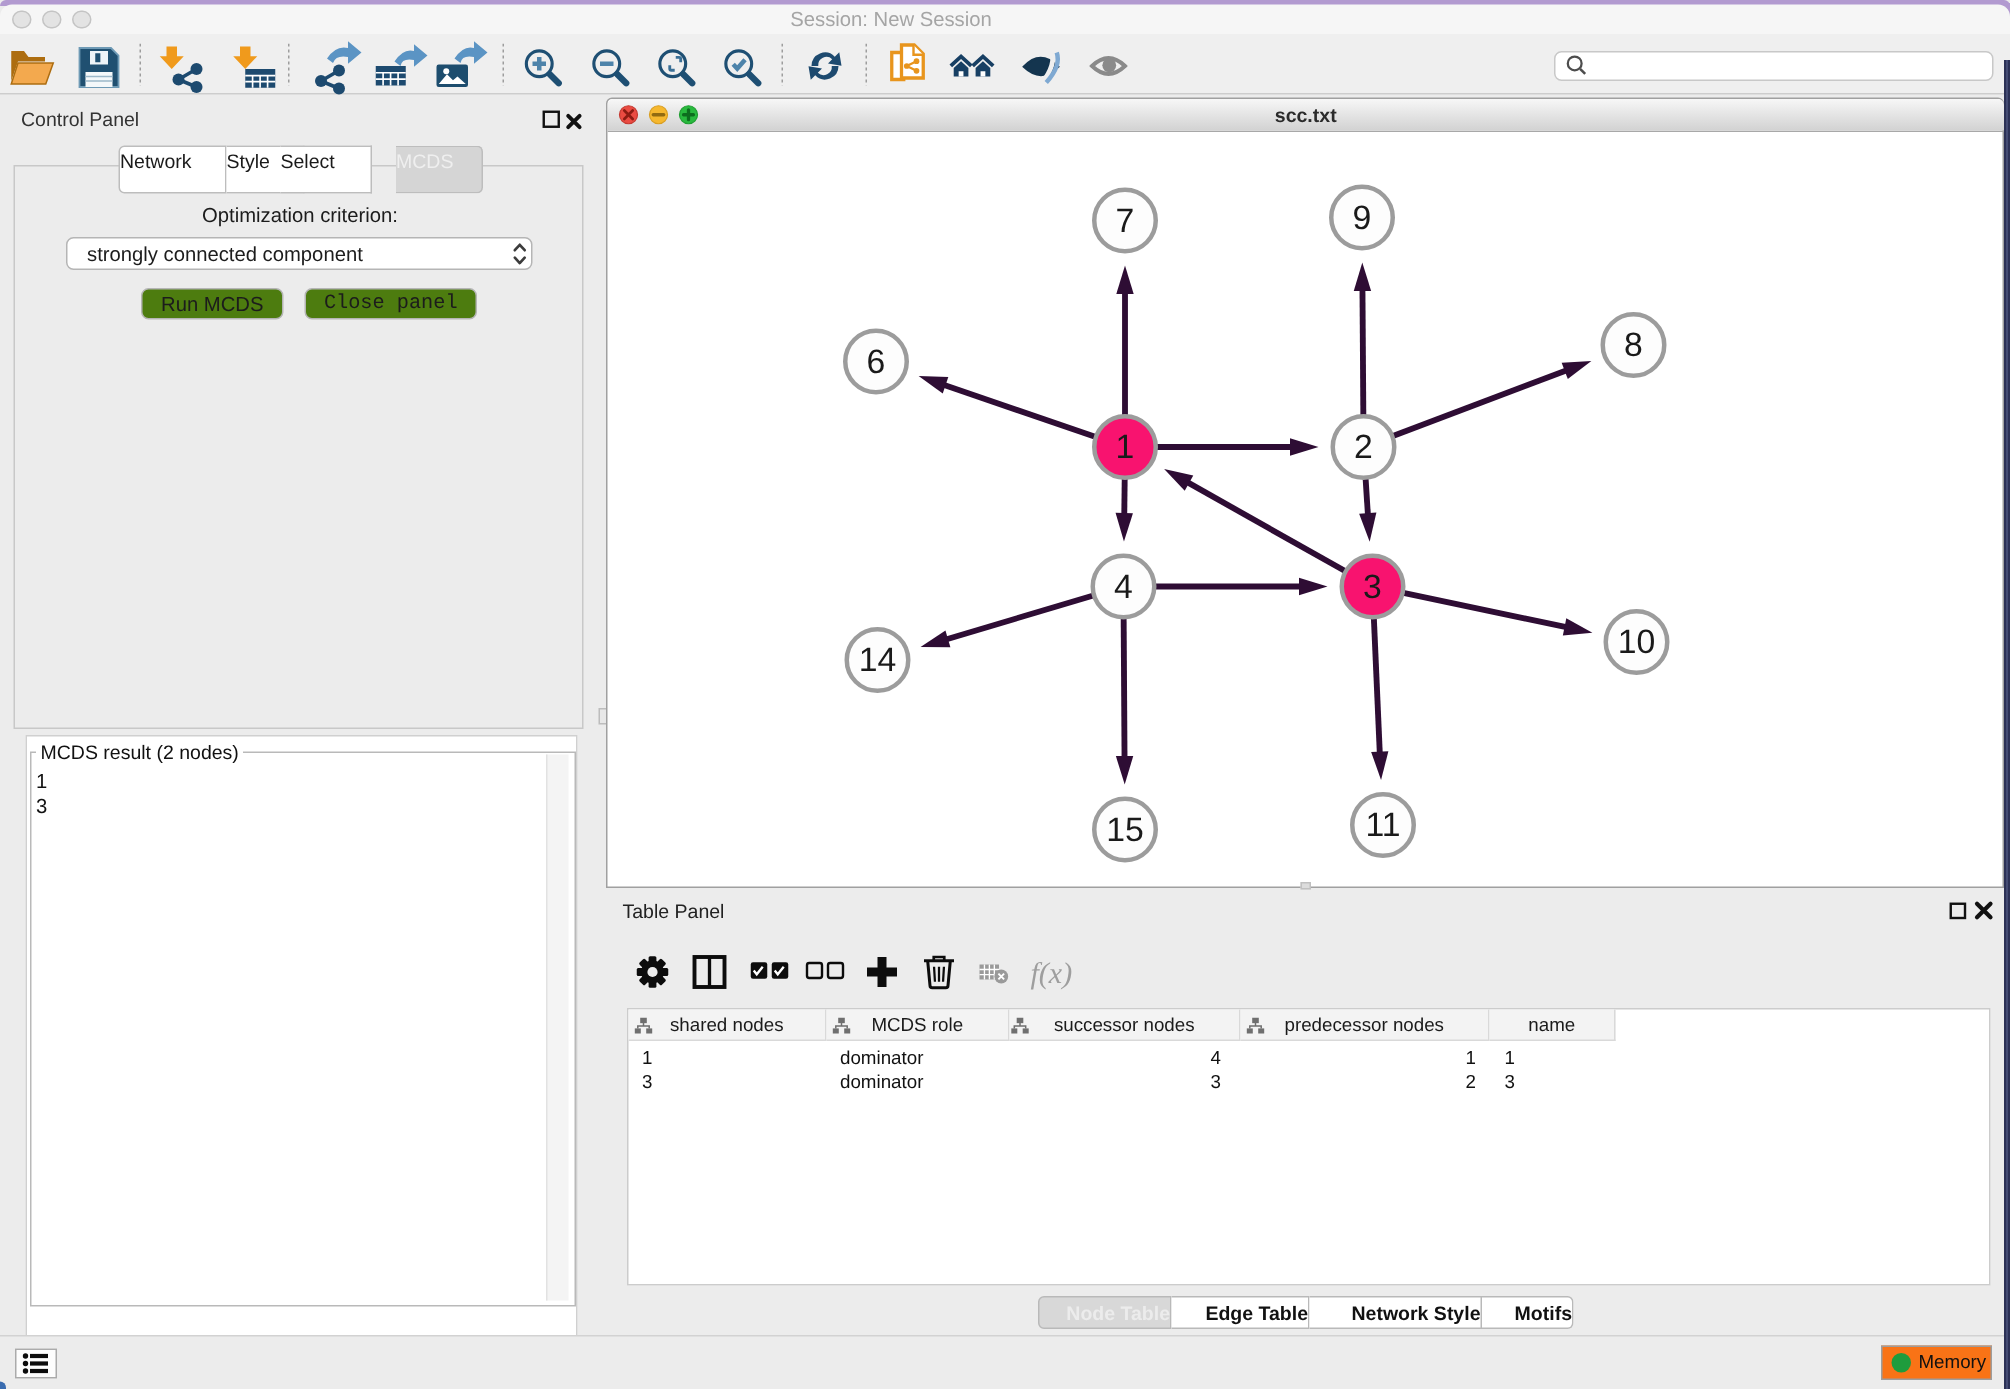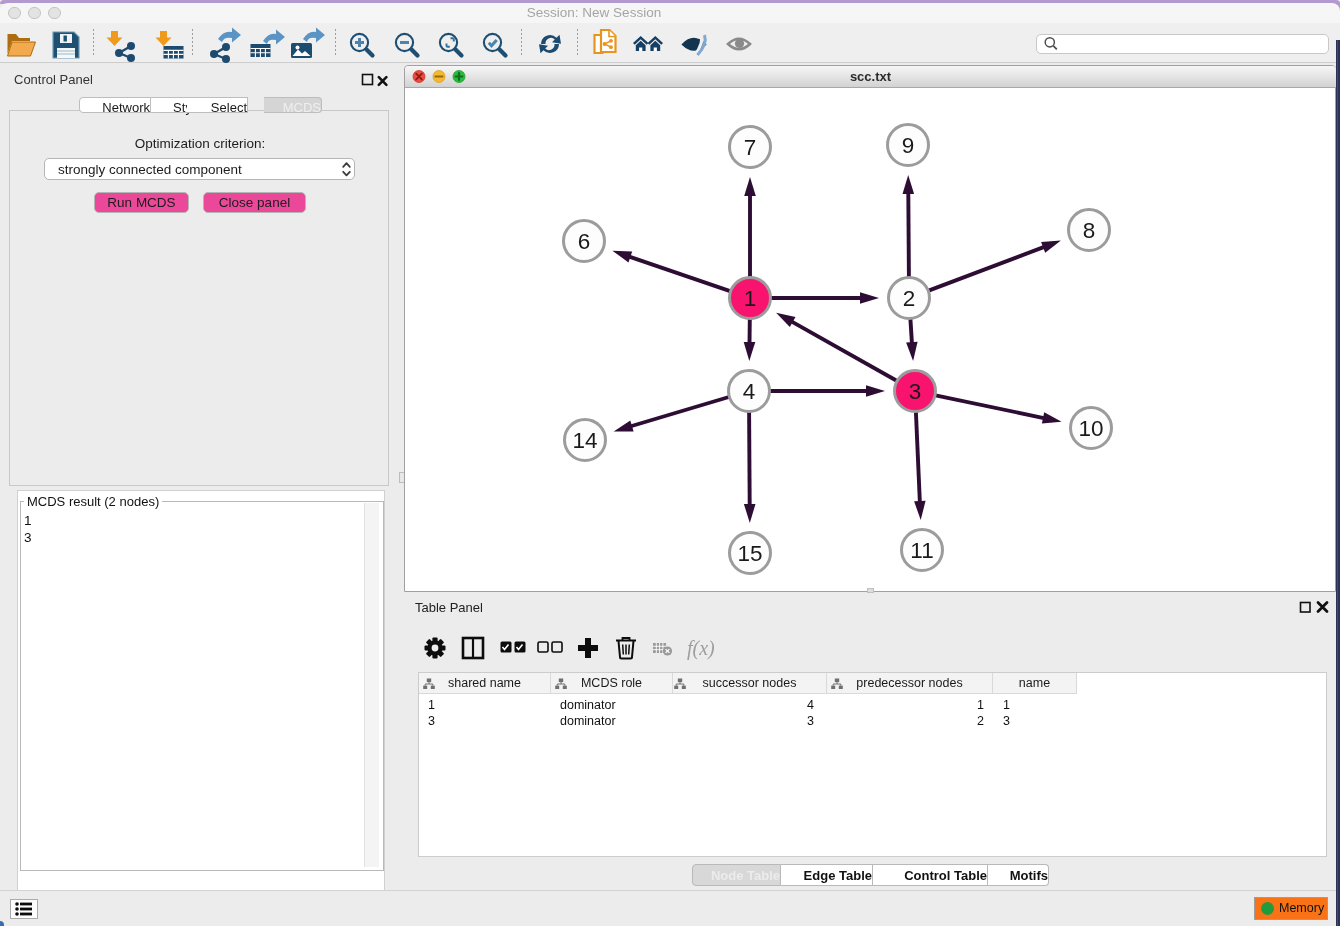--- a/index.html
+++ b/index.html
@@ -12,26 +12,26 @@
 #purpleright{left:1336px;top:2px;width:4px;height:40px;background:#b29ad0;}
 #titlebar{left:0;top:2.5px;width:1340px;height:20px;background:#f6f6f6;border-bottom:1px solid #d6d6d6;border-radius:8px 8px 0 0;}
 #titletext{left:0;top:4.5px;width:1188px;text-align:center;font-size:13.5px;color:#a5a5a5;}
 .tl{top:6.5px;width:12.5px;height:12.5px;border-radius:50%;background:#e3e3e3;border:1px solid #c4c4c4;box-sizing:border-box;}
 #toolbar{left:0;top:23px;width:1340px;height:39px;background:#efefef;border-bottom:1px solid #cdcdcd;box-sizing:content-box;}
 .tsep{top:29px;width:1px;height:28px;background-image:linear-gradient(#9d9d9d 50%,transparent 50%);background-size:1px 4px;}
 #searchbox{left:1036px;top:33.5px;width:293px;height:20.5px;background:#fff;border:1px solid #c8c8c8;border-radius:5px;box-sizing:border-box;}
 
 #cp-title{left:14px;top:72px;font-size:13px;color:#333;}
 #cp-tabs{left:79px;top:97px;height:20px;}
-.tab{position:absolute;top:0;height:16px;line-height:20px;text-align:right;font-size:13px;color:#1a1a1a;background:#fff;border:1px solid #bdbdbd;box-sizing:border-box;}
+.tab{position:absolute;top:0;height:32px;line-height:20px;text-align:left;font-size:13px;color:#1a1a1a;background:#fff;border:1px solid #bdbdbd;box-sizing:border-box;}
 #cp-pane{left:9px;top:110px;width:380px;height:376px;border:1px solid #c8c8c8;background:#ececec;box-sizing:border-box;}
 #opt-label{left:0px;top:136px;width:400px;text-align:center;font-size:13.5px;color:#1c1c1c;}
 #dropdown{left:44px;top:158px;width:311px;height:22px;background:#fff;border:1px solid #b5b5b5;border-radius:5px;box-sizing:border-box;}
 #dropdown span{position:absolute;left:13px;top:3px;font-size:13.5px;color:#1c1c1c;}
-.btn{position:absolute;background:#ec4899;border:1px solid #b5b5b5;border-radius:5px;box-sizing:border-box;text-align:center;font-size:13.5px;color:#1c1c1c;}
+.btn{position:absolute;background:#4d7c0f;border:1px solid #b5b5b5;border-radius:5px;box-sizing:border-box;text-align:center;font-size:13.5px;color:#1c1c1c;}
 #resultpanel{left:17px;top:490px;width:368px;height:412px;background:#fff;border:1px solid #d0d0d0;box-sizing:border-box;}
 
 #netwin{left:404px;top:65px;width:932px;height:527px;background:#fff;border:1px solid #a0a0a0;border-radius:4px 4px 0 0;box-sizing:border-box;}
 #nettitle{left:0;top:0;width:931px;height:22px;background:linear-gradient(#f7f7f7,#d2d2d2);border-bottom:1px solid #a8a8a8;border-radius:4px 4px 0 0;box-sizing:border-box;}
 #nettitle .t{position:absolute;left:0;top:3px;width:100%;text-align:center;font-size:13px;font-weight:bold;color:#2b2b2b;}
 
 #tp-title{left:415px;top:600px;font-size:13px;color:#222;}
 #tbl{left:418px;top:672px;width:909px;height:185px;background:#fff;border:1px solid #cccccc;box-sizing:border-box;}
 .th{position:absolute;top:0;height:21px;background:#f3f3f3;border-right:1px solid #d9d9d9;border-bottom:1px solid #d9d9d9;box-sizing:border-box;font-size:12.5px;color:#1a1a1a;text-align:center;line-height:21px;}
 .td{position:absolute;font-size:12.5px;color:#111;}
@@ -292,21 +292,21 @@
     <div class="tab" style="left:0;width:72px;border-radius:4px 0 0 4px;">Network</div>
     <div class="tab" style="left:72px;width:52px;border-left:none;">Style</div>
     <div class="tab" style="left:108px;width:61px;border-left:none;">Select</div>
     <div class="tab" style="left:185px;width:58px;border-left:none;background:#d5d5d5;color:#efefef;border-radius:0 4px 4px 0;">MCDS</div>
   </div>
   <div class="abs" id="opt-label">Optimization criterion:</div>
   <div class="abs" id="dropdown">
       <span>strongly connected component</span>
     </div>
   <div class="btn" style="left:94px;top:192px;width:95px;height:21px;line-height:19px;">Run MCDS</div>
-  <div class="btn" style="left:203px;top:192px;width:103px;height:21px;line-height:19px;">Close panel</div>
+  <div class="btn" style="left:203px;top:192px;width:115px;height:21px;line-height:19px;font-family:Liberation Mono, monospace;">Close panel</div>
   <div class="abs" id="resultpanel">
     <div style="position:absolute;left:2px;top:10px;width:362px;height:368px;border:1px solid #b9b9b9;"></div>
     <div style="position:absolute;left:6px;top:3px;background:#fff;padding:0 3px;font-size:13px;color:#111;">MCDS result (2 nodes)</div>
     <div style="position:absolute;left:6px;top:21px;font-size:13.5px;color:#111;line-height:17px;">1<br>3</div>
     <div style="position:absolute;left:346px;top:12px;width:14px;height:364px;background:#f4f4f4;border-left:1px solid #e2e2e2;"></div>
   </div>
   <div class="abs" style="left:399px;top:472px;width:6px;height:11px;background:#e8e8e8;border:1px solid #bdbdbd;box-sizing:border-box;"></div>
 
   <div class="abs" id="netwin">
     <div id="nettitle" class="abs">
@@ -373,40 +373,40 @@
         <text x="517" y="469.5">11</text>
       </g>
     </svg>
     </div>
   </div>
   <div class="abs" style="left:867px;top:588px;width:7px;height:5px;background:#dcdcdc;border:1px solid #c0c0c0;box-sizing:border-box;"></div>
 
   <div class="abs" id="tp-title">Table Panel</div>
   <div class="abs" id="tbl-toolbar"></div>
   <div class="abs" id="tbl">
-    <div class="th" style="left:0;width:132px;">shared name</div>
+    <div class="th" style="left:0;width:132px;">shared nodes</div>
     <div class="th" style="left:132px;width:122px;">MCDS role</div>
     <div class="th" style="left:254px;width:154px;">successor nodes</div>
     <div class="th" style="left:408px;width:166px;">predecessor nodes</div>
     <div class="th" style="left:574px;width:84px;">name</div>
     <div class="td" style="left:9px;top:25px;">1</div>
     <div class="td" style="left:141px;top:25px;">dominator</div>
     <div class="td" style="left:380px;top:25px;width:15px;text-align:right;">4</div>
     <div class="td" style="left:550px;top:25px;width:15px;text-align:right;">1</div>
     <div class="td" style="left:584px;top:25px;">1</div>
     <div class="td" style="left:9px;top:41px;">3</div>
     <div class="td" style="left:141px;top:41px;">dominator</div>
     <div class="td" style="left:380px;top:41px;width:15px;text-align:right;">3</div>
     <div class="td" style="left:550px;top:41px;width:15px;text-align:right;">2</div>
     <div class="td" style="left:584px;top:41px;">3</div>
   </div>
   <div class="abs" id="btabs">
     <div class="btab" style="left:0;width:89px;background:#d8d8d8;color:#ececec;border-radius:4px 0 0 4px;">Node Table</div>
     <div class="btab" style="left:89px;width:92px;border-left:none;">Edge Table</div>
-    <div class="btab" style="left:181px;width:115px;border-left:none;">Control Table</div>
+    <div class="btab" style="left:181px;width:115px;border-left:none;">Network Style</div>
     <div class="btab" style="left:296px;width:61px;border-left:none;border-radius:0 4px 4px 0;">Motifs</div>
   </div>
 
   <div class="abs" id="statusbar"></div>
   <div class="abs" id="listbtn"></div>
   <div class="abs" id="memorybtn">
       <span>Memory</span>
     </div>
   <div class="abs" style="left:1261px;top:902px;width:13px;height:13px;border-radius:50%;background:#1f9c3d;"></div>
   <div class="abs" id="deskright"></div>

